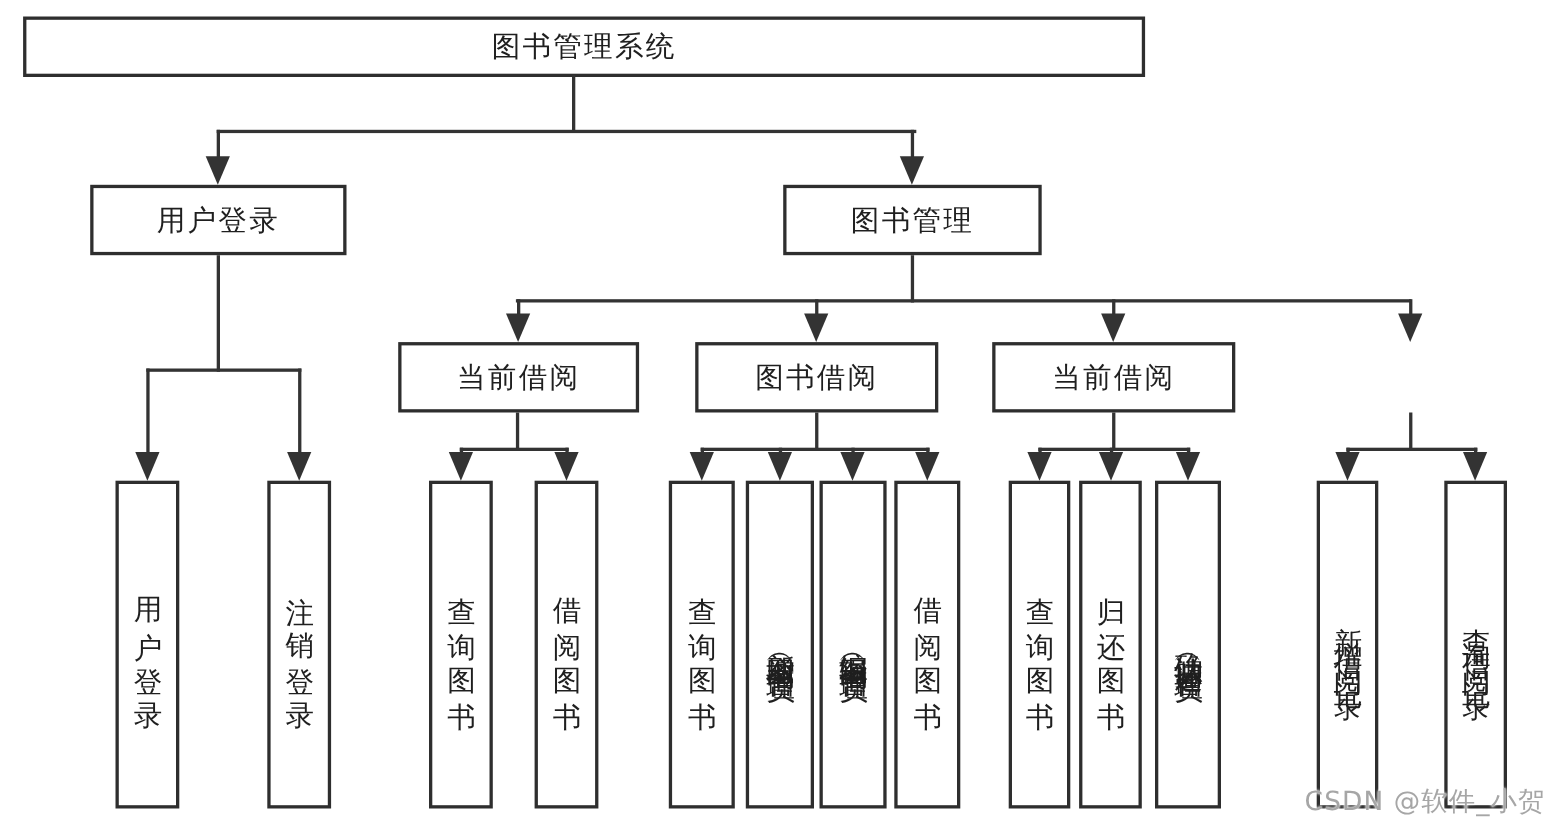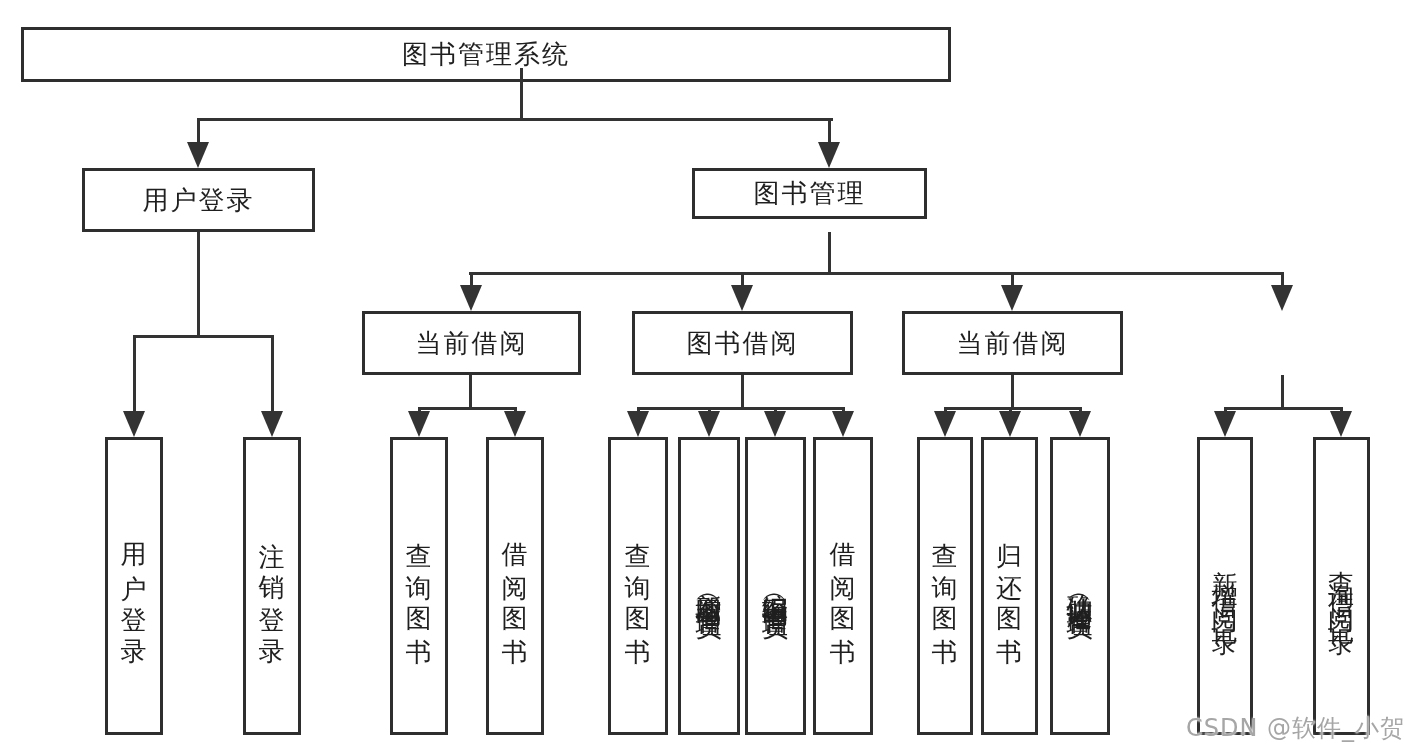--- a/index.html
+++ b/index.html
@@ -28,28 +28,28 @@
     position:absolute;left:1186px;top:712px;z-index:5;
     font-size:24px;color:#a6a6a6;letter-spacing:1px;white-space:nowrap;
     text-shadow:0 0 2px #ffffff,0 0 3px #ffffff;
   }
 </style>
 </head>
 <body>
 
 <div class="stage">
 
-  <div class="box" style="left:21px;top:27px;width:930px;height:55px">
+  <div class="box" style="left:21px;top:15px;width:1020px;height:55px">
     <span>图书管理系统</span>
   </div>
 
   <div class="box" style="left:82px;top:168px;width:233px;height:64px">
     <span>用户登录</span>
   </div>
-  <div class="box" style="left:692px;top:168px;width:235px;height:51px">
+  <div class="box" style="left:712px;top:168px;width:235px;height:64px">
     <span>图书管理</span>
   </div>
 
   <div class="box" style="left:362px;top:311px;width:219px;height:64px">
     <span>当前借阅</span>
   </div>
   <div class="box" style="left:632px;top:311px;width:221px;height:64px">
     <span>图书借阅</span>
   </div>
   <div class="box" style="left:902px;top:311px;width:221px;height:64px">

